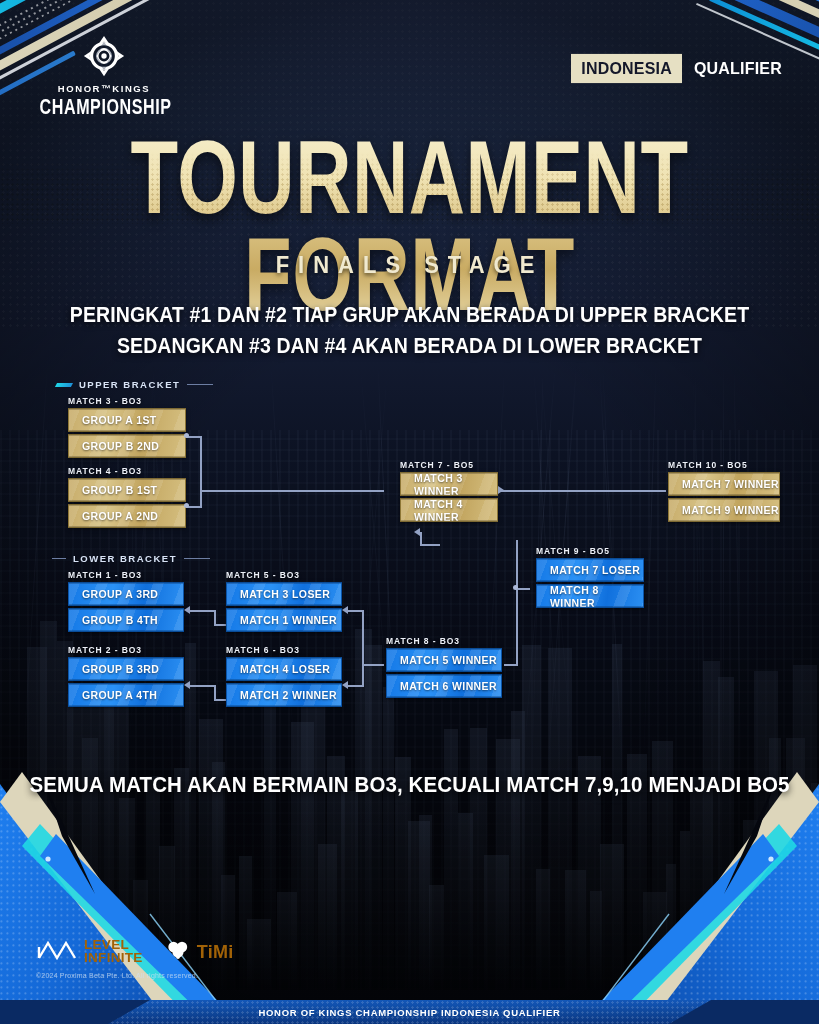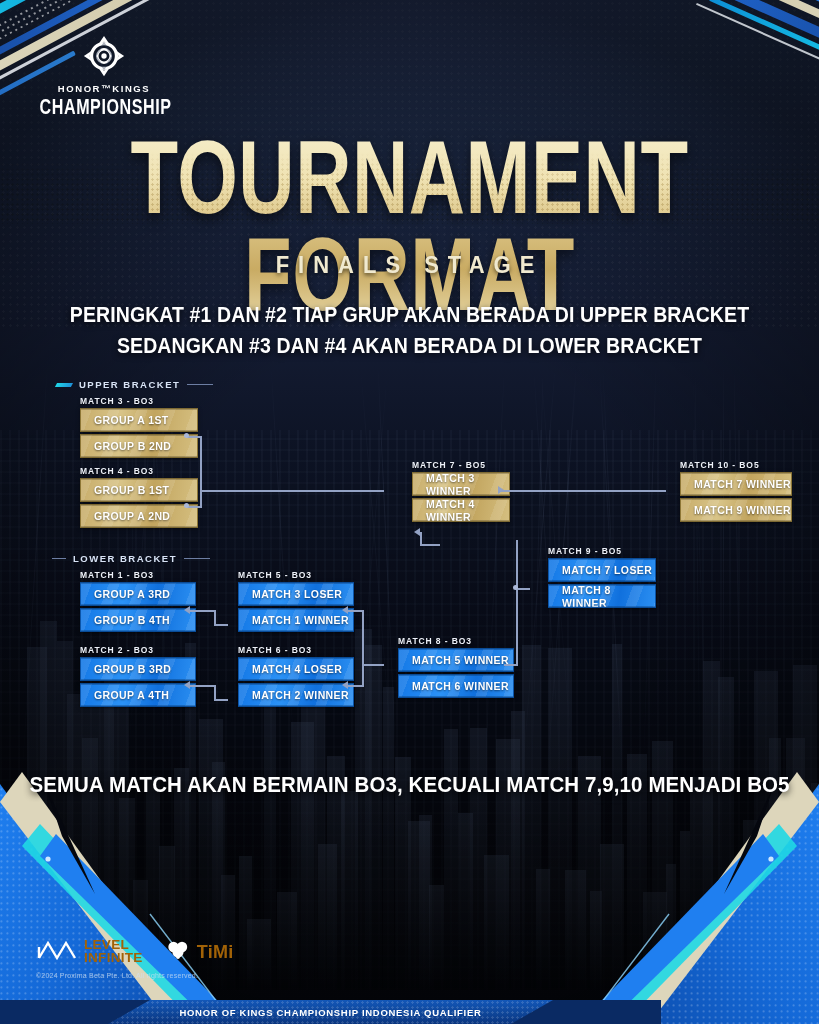--- a/index.html
+++ b/index.html
@@ -151,21 +151,21 @@
     font-size:9.5px; font-weight:700; letter-spacing:1.5px; color:#d8e3f5;
     white-space:nowrap;
   }
   .sec-label .dash{ width:26px; height:1px; background:#6d7ea3; display:block; }
   .sec-label .dash.short{ width:14px; }
   .sec-label .tick{
     width:16px; height:4px; background:linear-gradient(90deg,#1fd7e8,#1f8fd6);
     transform:skewX(-28deg); display:block;
   }
 
-  .match{ position:absolute;margin-left:12px; }
+  .match{ position:absolute; }
   .m-title{
     font-size:8.5px; font-weight:800; letter-spacing:.9px; color:#eef2fa;
     margin-bottom:3px; transform:scaleY(1.12); transform-origin:left bottom;
     text-shadow:0 1px 2px rgba(0,0,0,.8);
   }
   .slot{
     height:22px; display:flex; align-items:center;
     padding-left:13px; margin-bottom:4px;
     font-size:10.5px; font-weight:800; letter-spacing:.4px; color:#ffffff;
     transform:scaleY(1.08);
@@ -210,21 +210,21 @@
   .sp{ display:flex; align-items:center; gap:6px; color:#a16207; }
   .li-txt{ font-size:13.5px; font-weight:800; line-height:.95; letter-spacing:.3px; }
   .timi-txt{ font-size:18px; font-weight:800; letter-spacing:.3px; }
   .copyright{
     position:absolute; left:36px; top:972px;
     font-size:7px; color:#cfe0f2; opacity:.72; letter-spacing:.2px;
   }
 
   
   .bottombar{
-    position:absolute; left:0; bottom:0; width:661px; height:24px;
+    position:absolute; left:0; bottom:0; width:819px; height:24px;
     background:linear-gradient(180deg,#1357b8 0%, #0e4496 55%, #0b3madeup 100%);
     background:linear-gradient(180deg,#1357b8 0%, #0e4496 60%, #0a3madeup 100%);
     background:linear-gradient(180deg,#1357b8 0%,#0e4496 60%,#0a357f 100%);
     display:flex; align-items:center; justify-content:center;
   }
   .bottombar:before{
     content:""; position:absolute; inset:0;
     background-image:radial-gradient(rgba(255,255,255,.14) 1px, transparent 1.3px);
     background-size:5px 5px;
   }
@@ -396,20 +396,24 @@
         <circle cx="24" cy="24" r="13" fill="none" stroke="#fff" stroke-width="3.4"></circle>
         <circle cx="24" cy="24" r="7" fill="none" stroke="#fff" stroke-width="2.6"></circle>
         <circle cx="24" cy="24" r="2.8" fill="#fff"></circle>
         <path d="M24 11 L33 24 L24 37 L15 24 Z" fill="none" stroke="#1b2744" stroke-width="2" opacity=".35"></path>
       </svg>
     </div>
     <div class="hk-line1">HONOR™KINGS</div>
     <div class="hk-line2">CHAMPIONSHIP</div>
   </div>
 
+  <div class="badge">
+    <span class="badge-left">INDONESIA</span>
+    <span class="badge-right">QUALIFIER</span>
+  </div>
 
   <div class="title">TOURNAMENT FORMAT</div>
   <div class="title-dots"></div>
   <div class="subtitle">FINALS STAGE</div>
 
   <div class="desc">
     <div>PERINGKAT #1 DAN #2 TIAP GRUP AKAN BERADA DI UPPER BRACKET</div>
     <div>SEDANGKAN #3 DAN  #4 AKAN BERADA DI LOWER BRACKET</div>
   </div>
 

